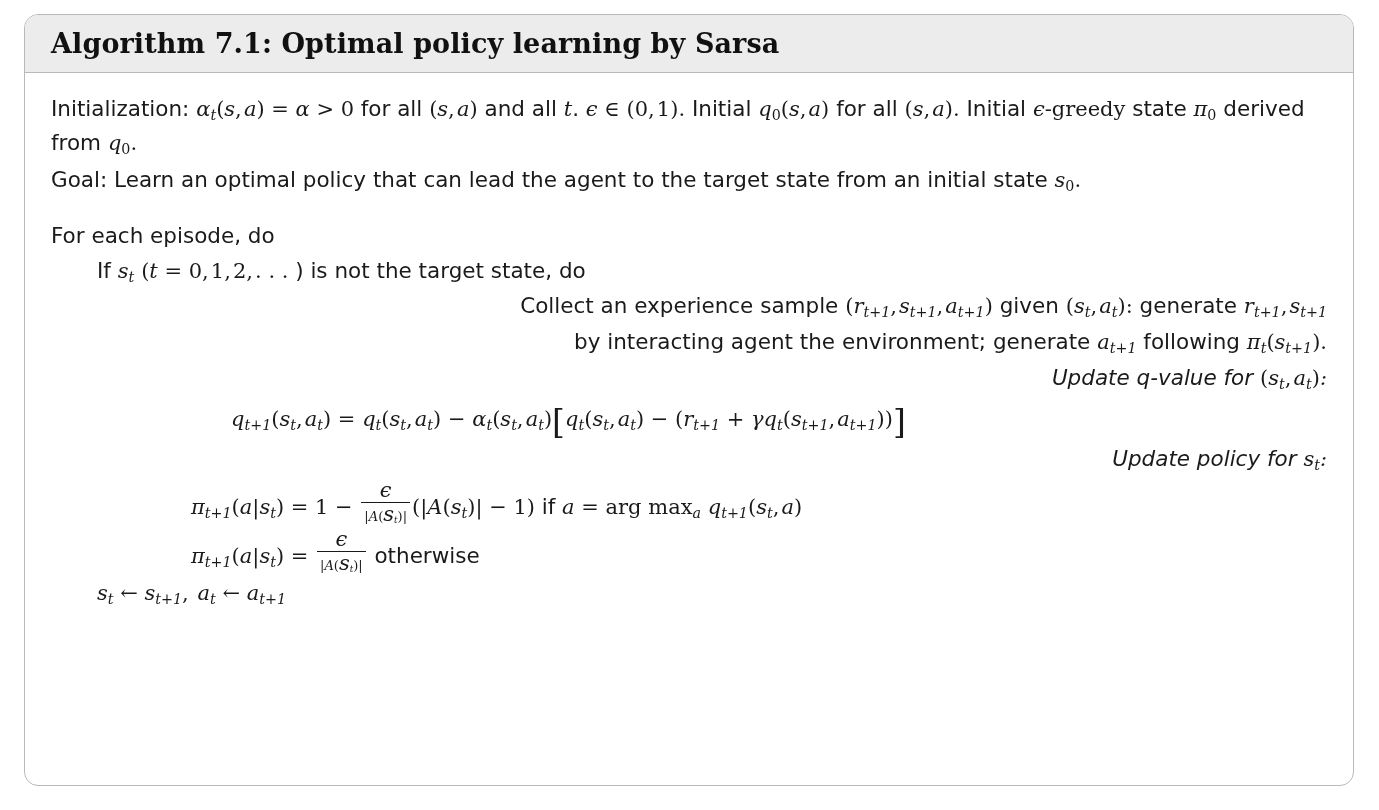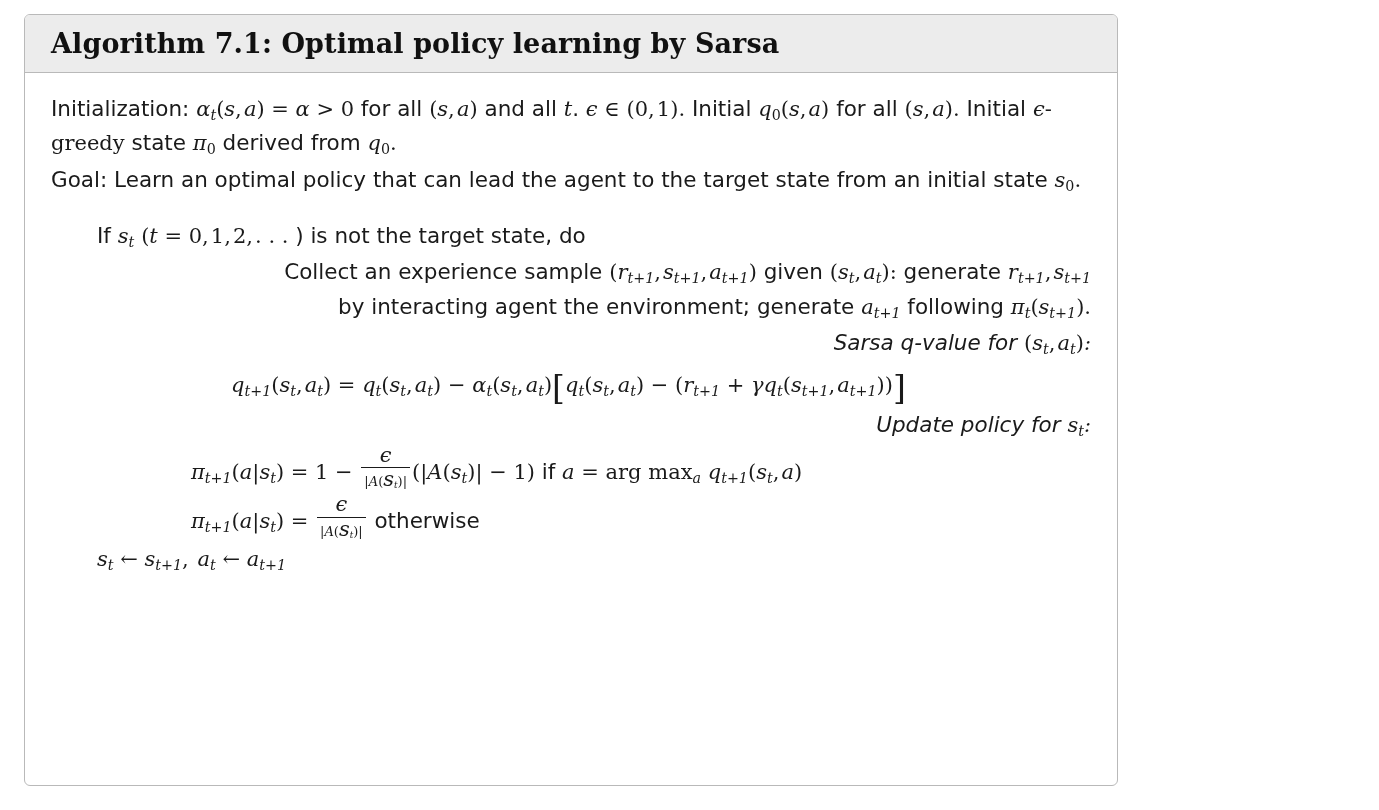--- a/index.html
+++ b/index.html
@@ -11,25 +11,25 @@
     width: 1379px;
     height: 810px;
     font-family: "DejaVu Sans", sans-serif;
     color: #1a1a1a;
     overflow: hidden;
   }
   .algorithm-box {
     position: absolute;
     left: 24px;
     top: 14px;
-    width: 1094px;
+    width: 1330px;
     height: 772px;
     box-sizing: border-box;
     border: 1px solid #b9b9b9;
-    border-radius: 6px;
+    border-radius: 14px;
     background: #ffffff;
     overflow: hidden;
   }
   .algorithm-header {
     background: #ececec;
     border-bottom: 1px solid #b9b9b9;
     height: 58px;
     display: flex;
     align-items: center;
     padding: 0 26px;
@@ -157,20 +157,23 @@
       <span>derived from</span>
       <span class="mr"><span class="m">q</span><span class="subr">0</span>.</span>
     </div>
 
     <div class="para block-goal">
       <span class="lbl">Goal:</span>
       <span>Learn an optimal policy that can lead the agent to the target state from an initial state</span>
       <span class="mr"><span class="m">s</span><span class="subr">0</span>.</span>
     </div>
 
+    <div class="para">
+      <span>For each episode, do</span>
+    </div>
 
 
     <div class="para ind1 line">
       <span>If</span>
       <span class="mr"><span class="m">s</span><span class="sub">t</span></span>
       <span class="mr">(<span class="m">t</span> = 0, 1, 2, . . . </span><span>) is not the target state, do</span>
     </div>
 
     <div class="para ind2 wrapline">
       <span>Collect an experience sample</span>
@@ -182,21 +185,21 @@
     </div>
 
     <div class="para ind2 wrapline">
       <span>by interacting agent the environment; generate</span>
       <span class="mr"><span class="m">a</span><span class="sub">t+1</span></span>
       <span>following</span>
       <span class="mr"><span class="m">π</span><span class="sub">t</span>(<span class="m">s</span><span class="sub">t+1</span>).</span>
     </div>
 
     <div class="para ind2 line">
-      <span class="ital">Sarsa q-value for</span>
+      <span class="ital">Update q-value for</span>
       <span class="mr">(<span class="m">s</span><span class="sub">t</span>, <span class="m">a</span><span class="sub">t</span>)<span class="ital">:</span></span>
     </div>
 
     <div class="eq-line">
       <span class="mr">
         <span class="m">q</span><span class="sub">t+1</span>(<span class="m">s</span><span class="sub">t</span>, <span class="m">a</span><span class="sub">t</span>) = <span class="m">q</span><span class="sub">t</span>(<span class="m">s</span><span class="sub">t</span>, <span class="m">a</span><span class="sub">t</span>) − <span class="m">α</span><span class="sub">t</span>(<span class="m">s</span><span class="sub">t</span>, <span class="m">a</span><span class="sub">t</span>)<span class="bigbr">[</span><span class="m">q</span><span class="sub">t</span>(<span class="m">s</span><span class="sub">t</span>, <span class="m">a</span><span class="sub">t</span>) − (<span class="m">r</span><span class="sub">t+1</span> + <span class="m">γq</span><span class="sub">t</span>(<span class="m">s</span><span class="sub">t+1</span>, <span class="m">a</span><span class="sub">t+1</span>))<span class="bigbr">]</span>
       </span>
     </div>
 
     <div class="para ind2 line">

